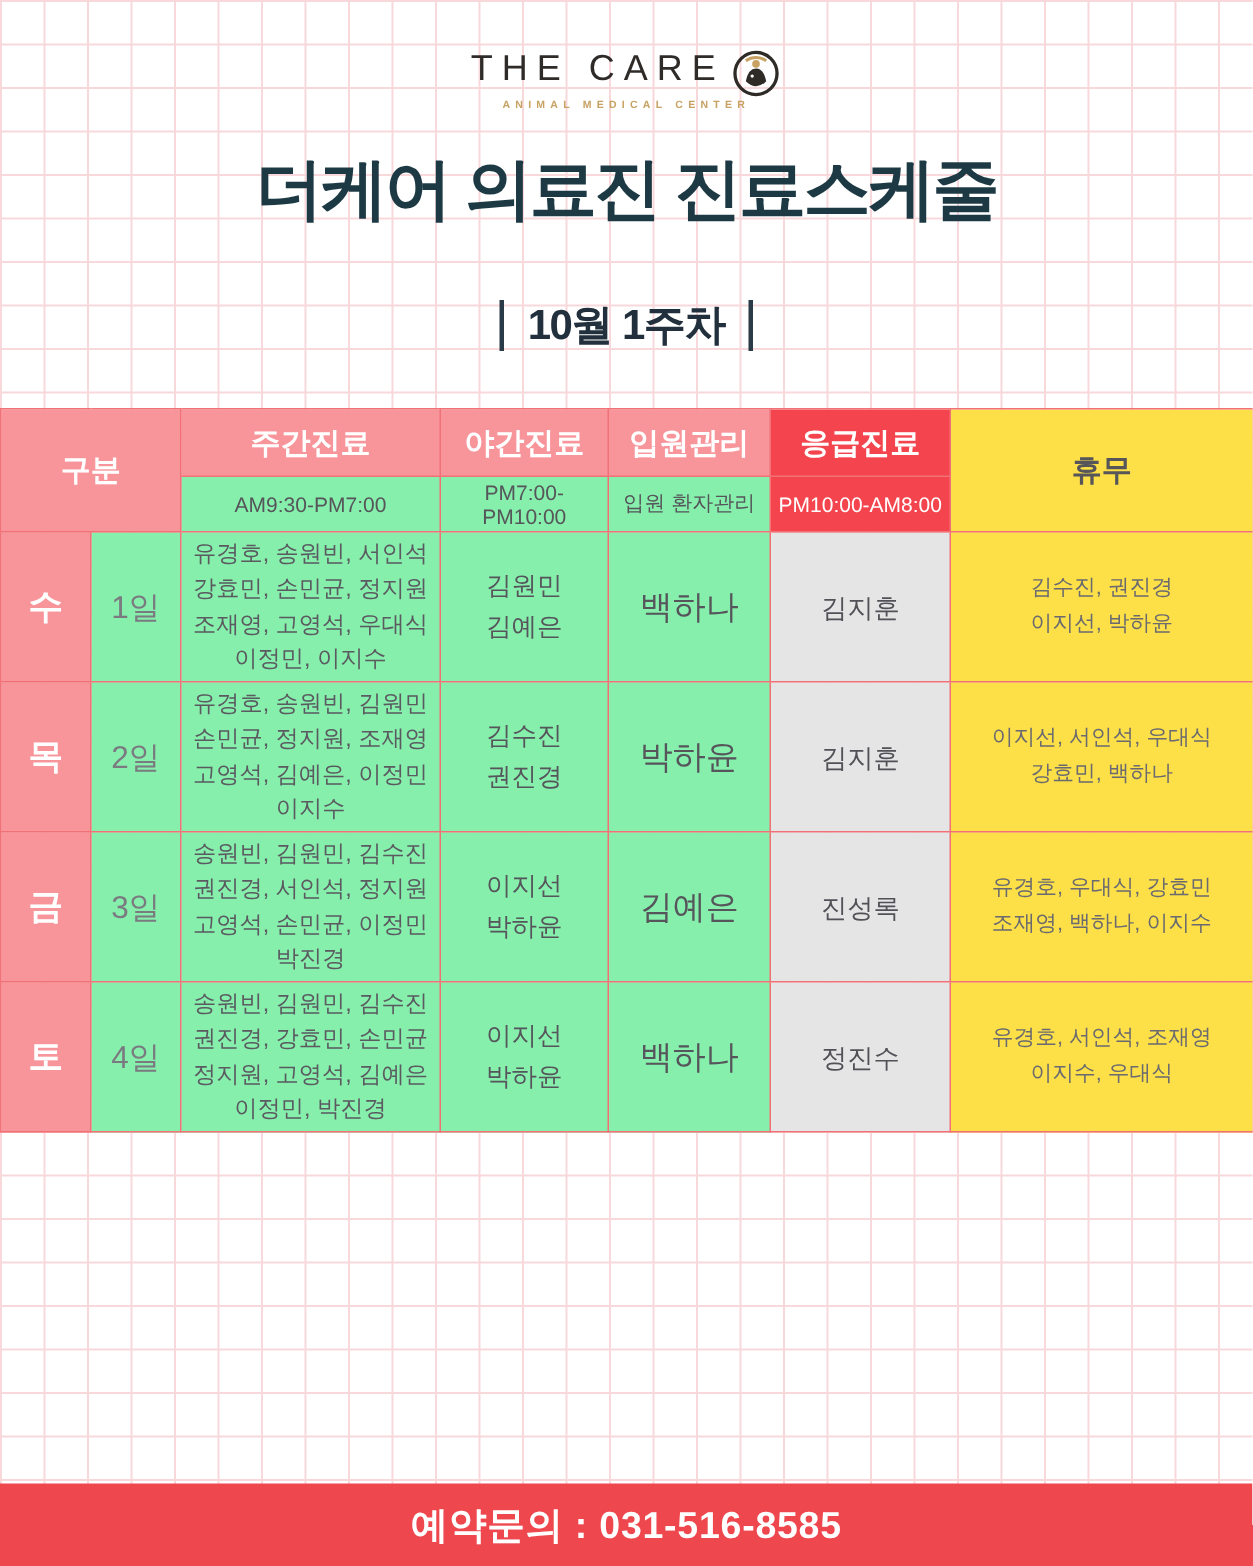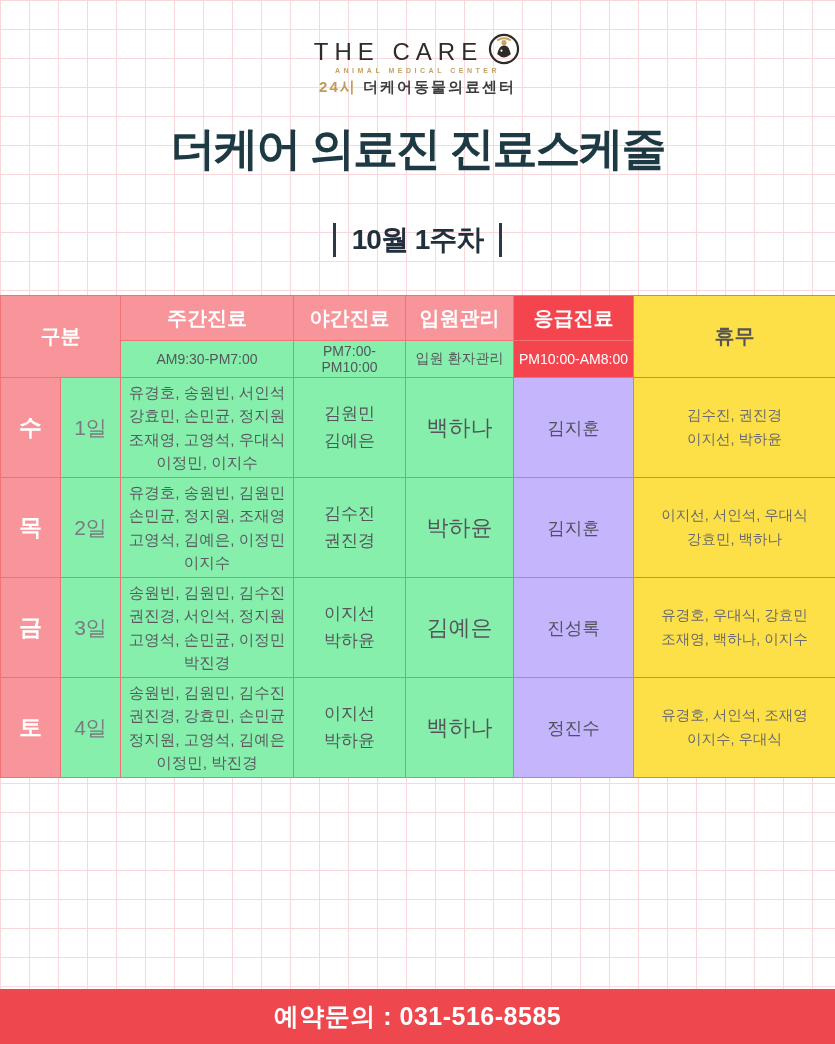--- a/index.html
+++ b/index.html
@@ -10,21 +10,21 @@
     background-color:#ffffff;
     background-image:
       linear-gradient(#f8d8da 1px, transparent 1px),
       linear-gradient(90deg, #f8d8da 1px, transparent 1px);
     background-size:29px 29px;
     overflow:hidden;
   }
 
   
   .logo-wrap { padding-top:32px; text-align:center; }
-  .brand-line { display:flex; align-items:flex-end; justify-content:center; gap:4px; }
+  .brand-line { display:flex; align-items:flex-start; justify-content:center; gap:4px; }
   .brand-text {
     font-size:24px; font-weight:400; letter-spacing:6px;
     color:#2f2b28;
   }
   .logo-badge { width:34px; height:34px; display:inline-block; }
   .brand-sub {
     margin-top:1px; font-size:7px; letter-spacing:3.5px;
     color:#c7a263; font-weight:700;
   }
   .tagline { margin-top:4px; font-size:15px; font-weight:700; letter-spacing:2px; }
@@ -47,21 +47,21 @@
   table.schedule {
     width:835px; margin-top:36px;
     border-collapse:collapse; table-layout:fixed;
   }
   .schedule td, .schedule th { border:1px solid #f27177; padding:2px; vertical-align:middle; text-align:center; }
 
   .cell-pink   { background:#f8959b; color:#ffffff; }
   .cell-red    { background:#f4454e; color:#ffffff; }
   .cell-white  { background:#86efac; }
   .cell-gray   { background:#fde047; }
-  .cell-lpink  { background:#c4b5fd;font-family:Liberation Mono, monospace; }
+  .cell-lpink  { background:#e5e5e5;font-family:Liberation Mono, monospace; }
 
   .h-main { height:40px; font-size:20px; font-weight:700; }
   .h-sub  { height:27px; font-size:14px; font-weight:400; color:#55555a; }
   .h-sub-red { height:27px; font-size:14px; font-weight:400; color:#ffffff; }
 
   .w-border { border:2px solid #ffffff; }
   .col-date-border { border:2px solid #ffffff; border-right:1px solid #f27177; }
   .em-head { border-bottom:2px solid #ffffff; }
 
   .row-data td { height:95px; }
@@ -90,21 +90,20 @@
       <svg viewBox="0 0 40 40" width="34" height="34">
         <circle cx="20" cy="20" r="16.5" fill="none" stroke="#2e2a26" stroke-width="2.6"></circle>
         <path d="M12 10 a14 14 0 0 1 16 0" fill="none" stroke="#c7a263" stroke-width="2.4"></path>
         <circle cx="20" cy="12.5" r="3" fill="#c7a263"></circle>
         <path d="M12 26 q2-10 8-10 q6 0 8 10 q-4 4 -8 4 q-4 0 -8 -4z" fill="#2e2a26"></path>
         <circle cx="17" cy="22" r="1.3" fill="#ffffff"></circle>
       </svg>
     </span>
   </div>
   <div class="brand-sub">ANIMAL MEDICAL CENTER</div>
-  <div class="tagline"><span class="gold">24시</span><span class="dark"> 더케어동물의료센터</span></div>
 </div>
 
 <h1 class="page-title">더케어 의료진 진료스케줄</h1>
 
 <div class="subtitle-wrap">
   <span class="subtitle-bar"></span>
   <span class="subtitle-text">10월 1주차</span>
   <span class="subtitle-bar"></span>
 </div>
 

